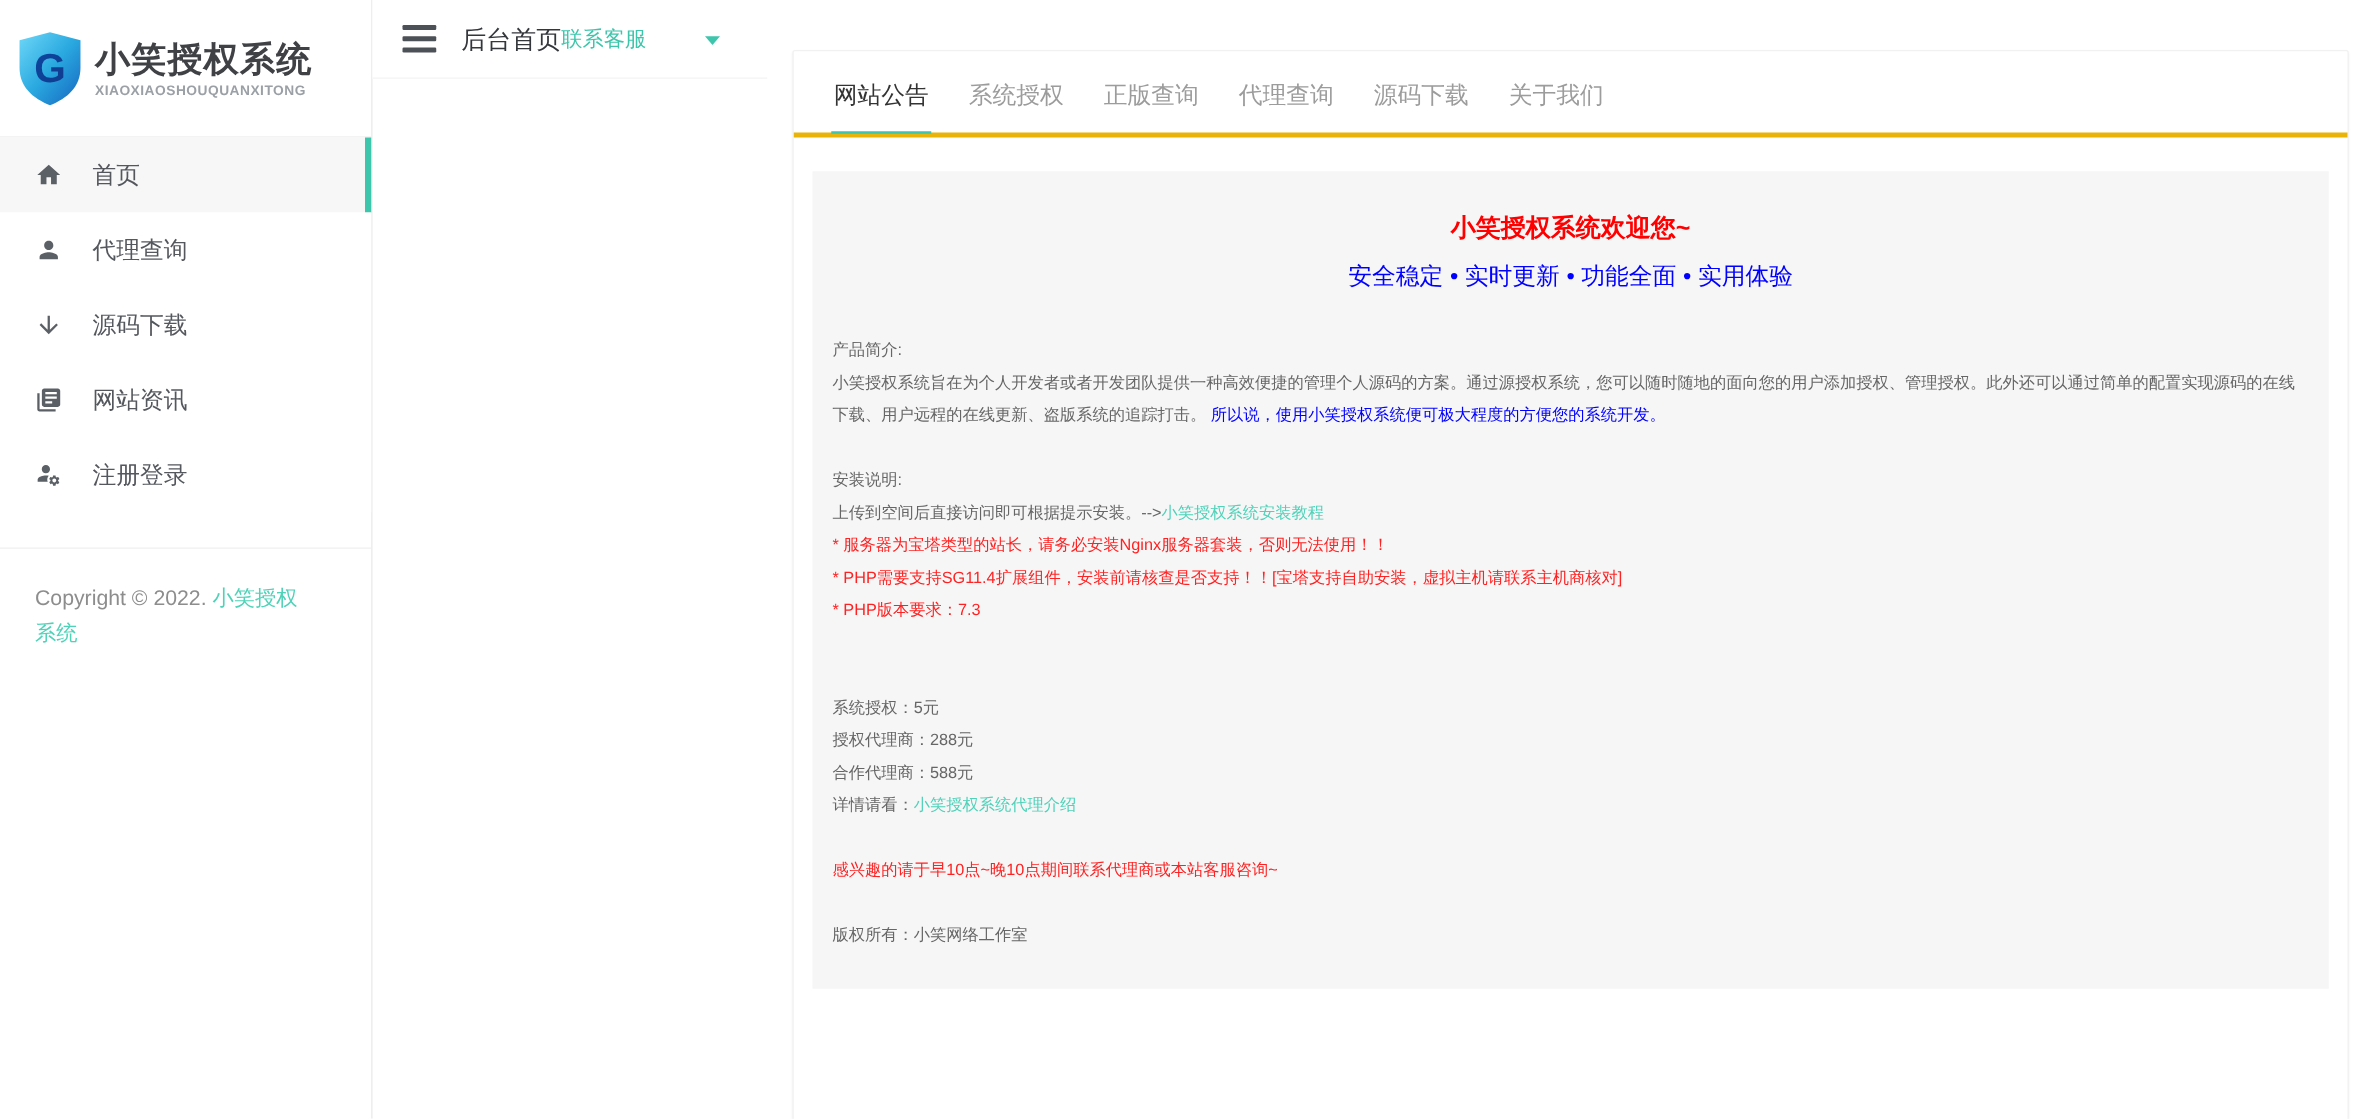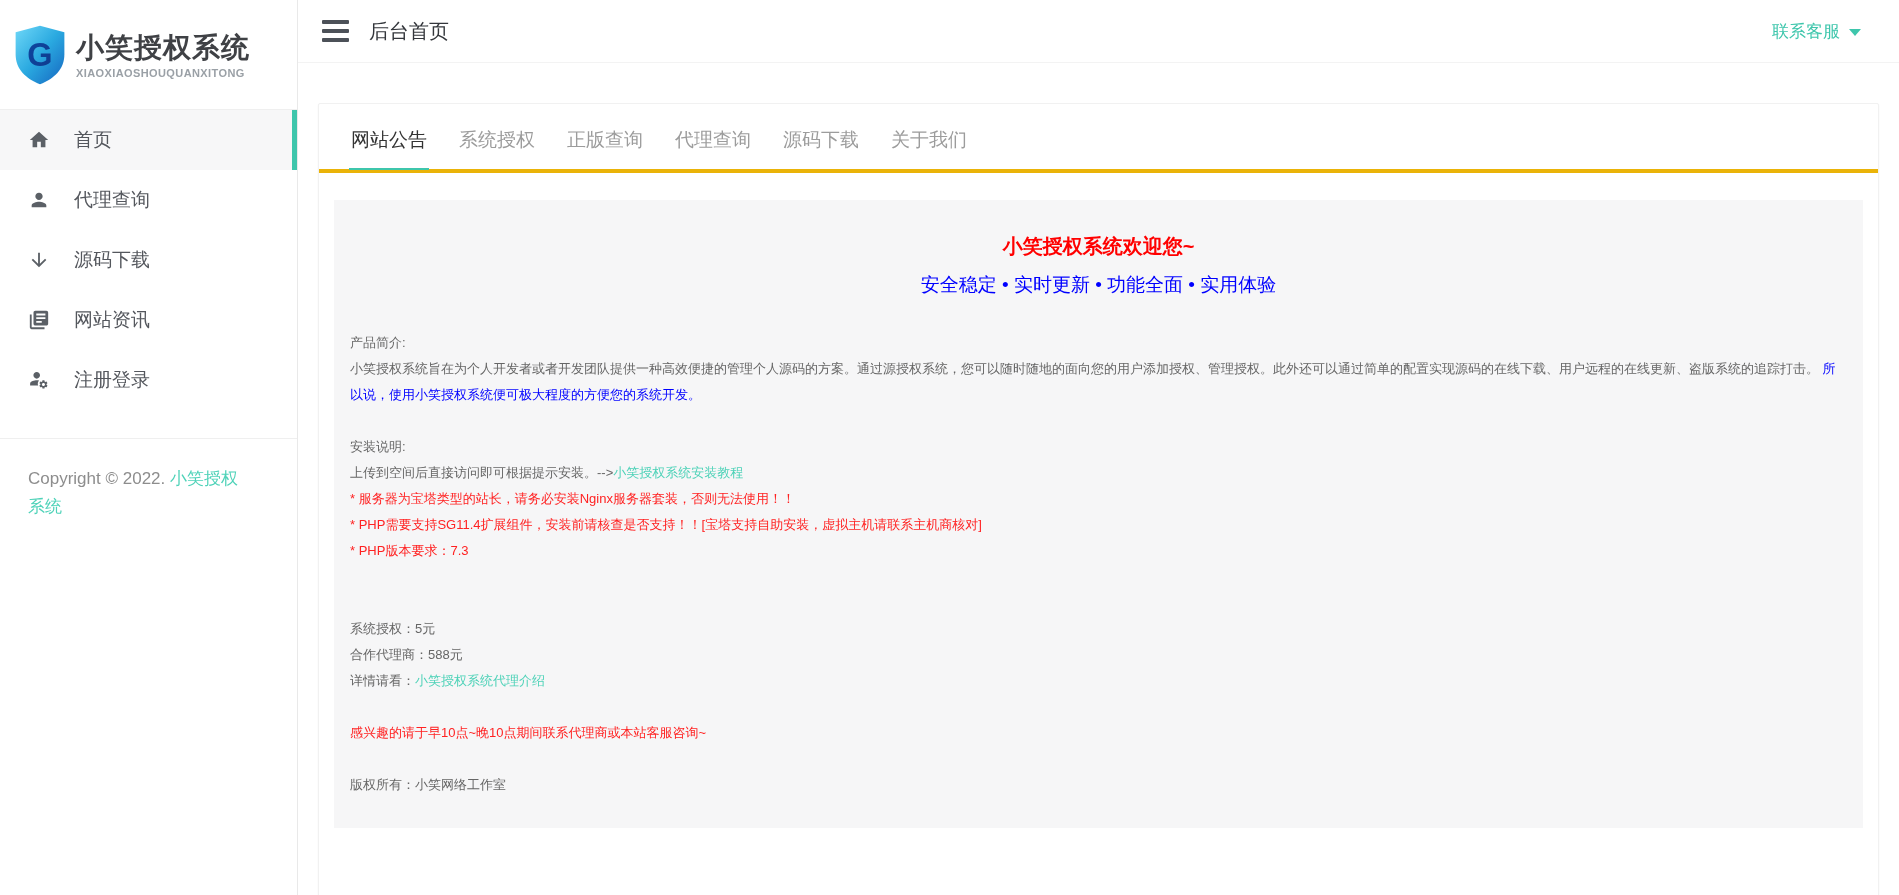--- a/index.html
+++ b/index.html
@@ -36,31 +36,31 @@
   .menu-item.active{background:#f7f7f8;}
   .menu-item.active::after{
     content:"";position:absolute;right:0;top:0;bottom:0;width:5px;background:var(--accent);
   }
   .side-divider{border-top:1px solid #efefef;margin-top:28px;}
   .side-copyright{
     padding:26px 58px 0 28px;font-size:17px;line-height:28px;color:#8d8d8d;
   }
   .teal-link{color:var(--link);text-decoration:none;cursor:pointer;}
   
-  .right{flex:1;display:flex;flex-direction:column;height:100%;min-width:0;}
+  .right{flex:1;display:flex;flex-direction:row;height:100%;min-width:0;}
   .topbar{
     height:63px;min-height:63px;background:#fff;display:flex;align-items:center;
     padding:0 38px 0 22px;border-bottom:1px solid #f3f3f3;
   }
   .hamburger{display:inline-flex;flex-direction:column;gap:5px;cursor:pointer;padding:4px 2px;}
   .hamburger i{display:block;width:27px;height:4px;background:#4c5158;border-radius:1px;}
   .page-title{font-size:20px;color:#33363b;margin-left:18px;}
   .contact{
     margin-left:auto;display:inline-flex;align-items:center;cursor:pointer;
-    color:var(--accent);font-size:17px;
+    color:var(--accent);font-size:17px;gap:38px;
   }
   .caret{
     width:0;height:0;border-left:6px solid transparent;border-right:6px solid transparent;
     border-top:7px solid var(--accent);margin-left:9px;margin-top:2px;
   }
   
   .main{flex:1;background:#fff;padding:40px 20px 0 20px;min-height:0;}
   .card{
     background:#fff;border:1px solid #f1f1f1;border-radius:2px;
     box-shadow:0 1px 2px rgba(0,0,0,.05);min-height:860px;
@@ -198,20 +198,21 @@
             <div class="line red">* 服务器为宝塔类型的站长，请务必安装Nginx服务器套装，否则无法使用！！</div>
             <div class="line red">* PHP需要支持SG11.4扩展组件，安装前请核查是否支持！！[宝塔支持自助安装，虚拟主机请联系主机商核对]</div>
             <div class="line red">* PHP版本要求：7.3</div>
 
             <div class="sp"></div>
 
 
             <div class="sp"></div>
 
             <div class="line">系统授权：5元</div>
+            <div class="line">授权代理商：288元</div>
             <div class="line">合作代理商：588元</div>
             <div class="line"><span>详情请看：</span><a class="teal-link">小笑授权系统代理介绍</a></div>
 
             <div class="sp"></div>
 
             <div class="line red">感兴趣的请于早10点~晚10点期间联系代理商或本站客服咨询~</div>
 
             <div class="sp"></div>
 
             <div class="line">版权所有：小笑网络工作室</div>

